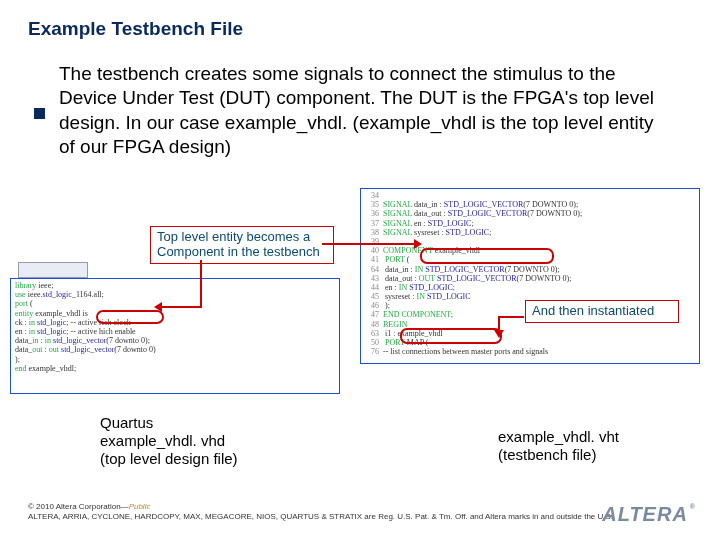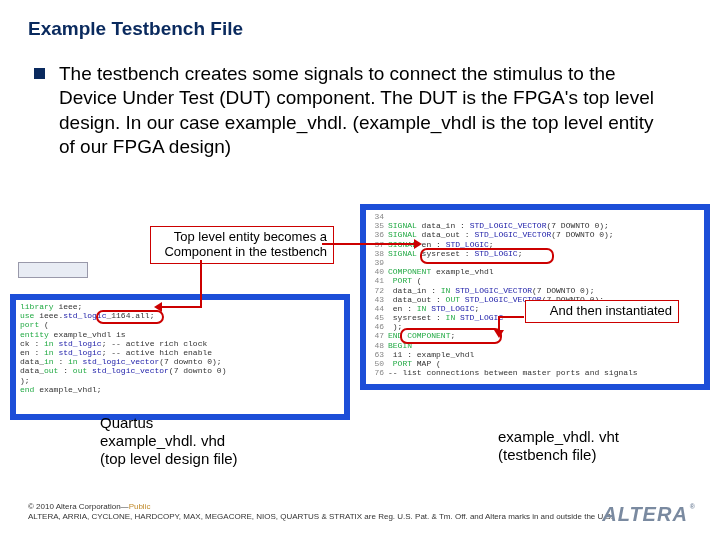--- a/index.html
+++ b/index.html
@@ -19,21 +19,21 @@
     position: relative;
   }
   .title {
     font-size: 19px;
     font-weight: bold;
     color: #0a2a5e;
     margin: 0 0 22px 0;
   }
   .body-row {
     display: flex;
-    align-items: flex-start;
+    align-items: center;
     gap: 14px;
     margin-left: 6px;
   }
   .bullet {
     width: 11px;
     height: 11px;
     background: #0a2a5e;
     flex: 0 0 auto;
     margin-top: 6px;
   }
@@ -50,36 +50,35 @@
     top: 218px;
     height: 200px;
   }
   .callout {
     position: absolute;
     border: 1.5px solid #c00;
     background: #fff;
     font-size: 13px;
     line-height: 1.15;
     padding: 3px 6px;
-    color: #000000;
-    text-align: right;
+    color: #0c4a6e;
+    text-align: left;
   }
   .callout1 { left: 150px; top: 8px; width: 170px; }
   .callout2 { left: 525px; top: 82px; width: 140px; }
   .codebox {
     position: absolute;
     background: #fff;
-    border: 6px solid #1d4ed8;
-    font-family: Liberation Mono, monospace;
+    border: 1px solid #1d4ed8;
+    font-family: Liberation Serif, serif;
     font-size: 8px;
     line-height: 1.15;
     color: #333;
     padding: 2px 4px;
     overflow: hidden;
-    margin-top: 16px;
   }
   .codebox .ln { color: #888; display:inline-block; width:14px; text-align:right; margin-right:4px;}
   .codebox .kw { color: #2a4; }
   .codebox .ty { color: #22a; }
   .codeleft { left: 10px; top: 60px; width: 320px; height: 110px; }
   .coderight { left: 360px; top: -30px; width: 330px; height: 170px; }
   .sidepanel {
     position: absolute;
     left: 18px; top: 44px; width: 68px; height: 14px;
     background: #e8ecf4;
@@ -115,21 +114,21 @@
   .cap-right { left: 498px; top: 428px; width: 180px; }
   .footer {
     position: absolute;
     left: 28px;
     bottom: 18px;
     right: 28px;
     font-size: 8px;
     color: #333;
     line-height: 1.25;
   }
-  .footer .pub { color: #c08a2a; }
+  .footer .pub { color: #c08a2a; font-style: italic; }
   .logo {
     position: absolute;
     right: 24px;
     bottom: 14px;
     font-family: Arial, sans-serif;
     font-size: 20px;
     font-weight: bold;
     color: #7a8aa0;
     letter-spacing: 1px;
     font-style: italic;
@@ -156,21 +155,21 @@
 
     <div class="codebox coderight" id="code-right">
         <div><span class="ln">34</span></div>
         <div><span class="ln">35</span><span class="kw">SIGNAL</span> data_in : <span class="ty">STD_LOGIC_VECTOR</span>(7 DOWNTO 0);</div>
         <div><span class="ln">36</span><span class="kw">SIGNAL</span> data_out : <span class="ty">STD_LOGIC_VECTOR</span>(7 DOWNTO 0);</div>
         <div><span class="ln">37</span><span class="kw">SIGNAL</span> en : <span class="ty">STD_LOGIC</span>;</div>
         <div><span class="ln">38</span><span class="kw">SIGNAL</span> sysreset : <span class="ty">STD_LOGIC</span>;</div>
         <div><span class="ln">39</span></div>
         <div><span class="ln">40</span><span class="kw">COMPONENT</span> example_vhdl</div>
         <div><span class="ln">41</span>  <span class="kw">PORT</span> (</div>
-        <div><span class="ln">72</span>  data_in : <span class="kw">IN </span><span class="ty">STD_LOGIC_VECTOR</span>(7 DOWNTO 0);</div>
+        <div><span class="ln">64</span>  data_in : <span class="kw">IN </span><span class="ty">STD_LOGIC_VECTOR</span>(7 DOWNTO 0);</div>
         <div><span class="ln">43</span>  data_out : <span class="kw">OUT </span><span class="ty">STD_LOGIC_VECTOR</span>(7 DOWNTO 0);</div>
         <div><span class="ln">44</span>  en : <span class="kw">IN </span><span class="ty">STD_LOGIC</span>;</div>
         <div><span class="ln">45</span>  sysreset : <span class="kw">IN </span><span class="ty">STD_LOGIC</span></div>
         <div><span class="ln">46</span>  );</div>
         <div><span class="ln">47</span><span class="kw">END</span> <span class="kw">COMPONENT</span>;</div>
         <div><span class="ln">48</span><span class="kw">BEGIN</span></div>
         <div><span class="ln">63</span>  i1 : example_vhdl</div>
         <div><span class="ln">50</span>  <span class="kw">PORT</span> MAP (</div>
         <div><span class="ln">76</span>-- list connections between master ports and signals</div>
       </div>

